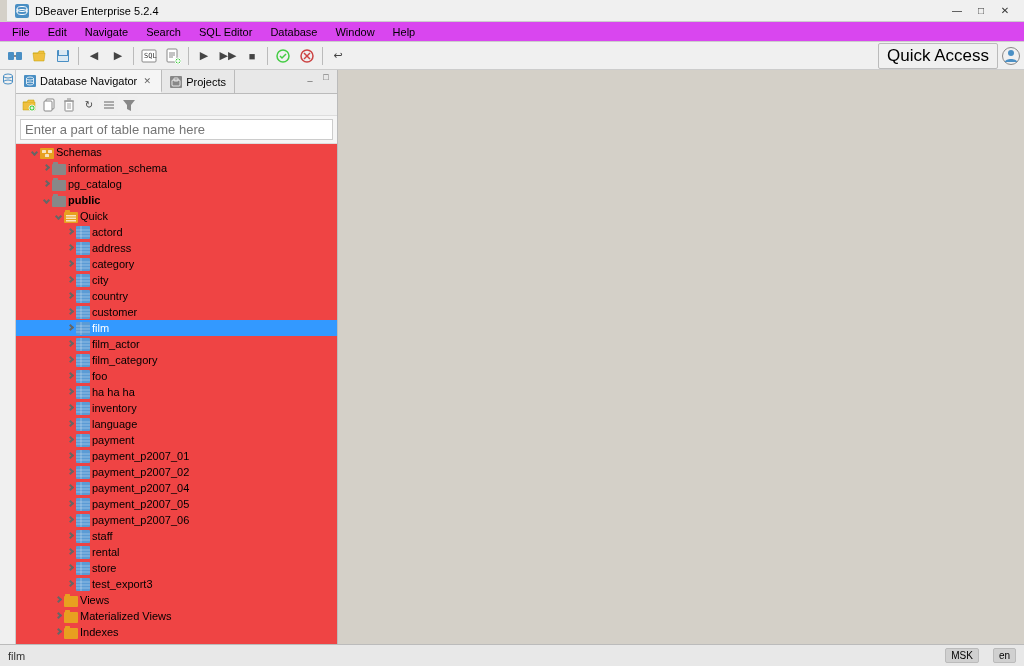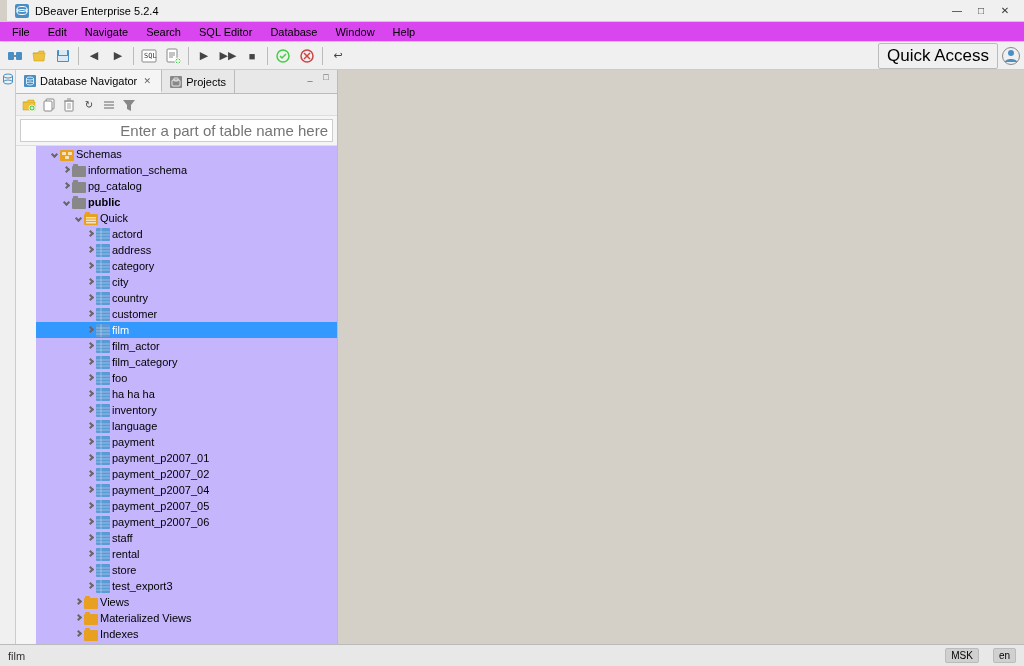--- a/index.html
+++ b/index.html
@@ -189,35 +189,33 @@
     }
 
     
     .search-box {
       padding: 3px 4px;
       border-bottom: 1px solid #ddd;
     }
     .search-input {
       width: 100%;
       padding: 2px 4px;
-      font-size: 15px;
+      font-size: 13px;
       border: 1px solid #ccc;
       background: white;
       color: #888;
       outline: none;
-      text-align: right;
     }
 
     
     .tree-container {
       flex: 1;
       overflow-y: auto;
       overflow-x: hidden;
-      background: #c4b5fd;
-      margin-left: 20px;
+      background: #ef4444;
     }
     .tree-item {
       display: flex;
       align-items: center;
       padding: 1px 0;
       cursor: pointer;
       white-space: nowrap;
       min-height: 16px;
     }
     .tree-item.highlighted { background: #3399ff; color: white; }

